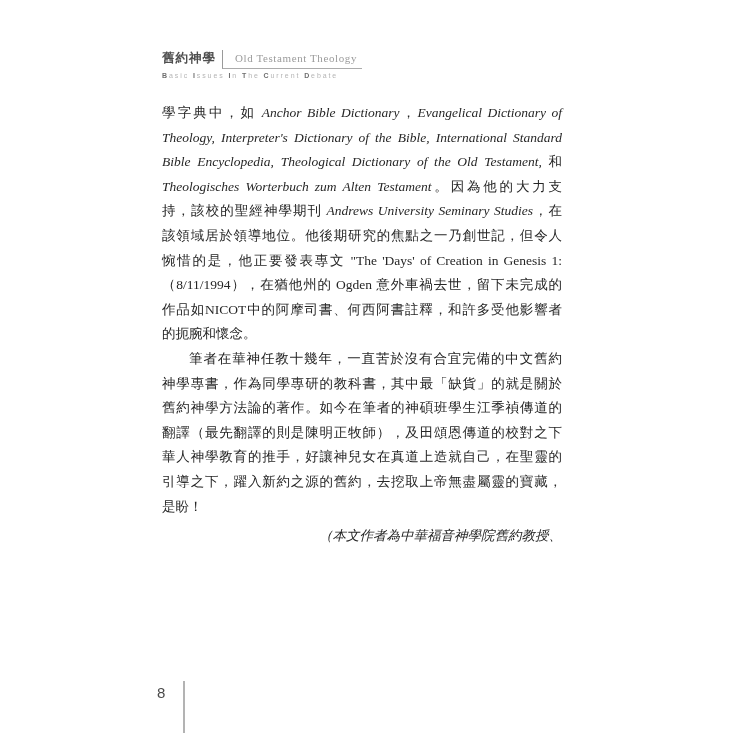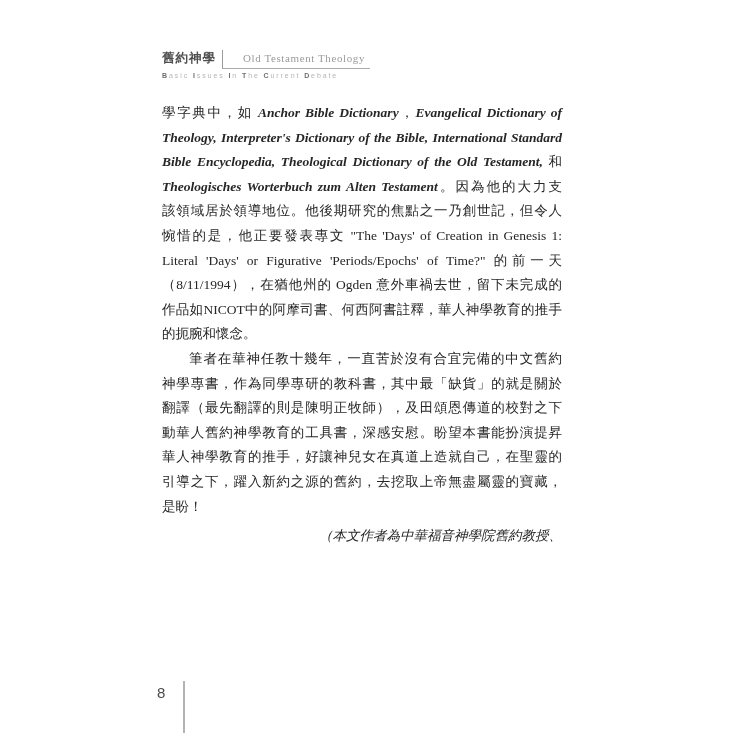--- a/index.html
+++ b/index.html
@@ -16,21 +16,21 @@
   .header-row { display:flex; align-items:baseline; }
   .header-zh {
     font-weight:bold;
     font-size:12.5px;
     letter-spacing:1px;
     color:#4f4f4f;
   }
   .header-en {
     display:inline-block;
     margin-left:6px;
-    padding:2px 5px 4px 20px;
+    padding:2px 5px 4px 12px;
     border-left:1px solid #9a9a9a;
     border-bottom:1px solid #ababab;
     font-size:11px;
     letter-spacing:0.6px;
     color:#9b9b9b;
     white-space:nowrap;
   }
   .header-sub {
     margin-top:3px;
     font-family:"Liberation Sans", sans-serif;
@@ -49,21 +49,21 @@
     font-size:13.5px;
     line-height:24.6px;
     color:#262626;
   }
   .line { text-align:justify; text-align-last:justify; text-justify:auto; }
   .line.a-left  { text-align:center;  text-align-last:left; }
   .line.a-right { text-align-last:right; }
   .line.indent  { text-indent:2em; }
   .line.attr    { font-style:italic; }
   .line.gap     { margin-top:5px; }
-  .it { font-style:italic;font-weight:bold; }
+  .it { font-style:italic; }
 
   
   .page-number {
     position:absolute;
     left:157px; top:684px;
     font-family:"Liberation Sans", sans-serif;
     font-size:15px;
     color:#4a4a4a;
   }
   .footer-rule {
@@ -84,30 +84,30 @@
       <span class="header-en">Old Testament Theology</span>
     </div>
     <div class="header-sub"><span class="cap">B</span><span>a</span><span>s</span><span>i</span><span>c</span><span> </span><span class="cap">I</span><span>s</span><span>s</span><span>u</span><span>e</span><span>s</span><span> </span><span class="cap">I</span><span>n</span><span> </span><span class="cap">T</span><span>h</span><span>e</span><span> </span><span class="cap">C</span><span>u</span><span>r</span><span>r</span><span>e</span><span>n</span><span>t</span><span> </span><span class="cap">D</span><span>e</span><span>b</span><span>a</span><span>t</span><span>e</span></div>
   </div>
 
   <div class="body-text">
       <div class="line"><span>學字典中，如 </span><span class="it">Anchor Bible Dictionary</span><span>，</span><span class="it">Evangelical Dictionary of</span></div>
       <div class="line"><span class="it">Theology, Interpreter's Dictionary of the Bible, International Standard</span></div>
       <div class="line"><span class="it">Bible Encyclopedia, Theological Dictionary of the Old Testament,</span><span> 和</span></div>
       <div class="line"><span class="it">Theologisches Worterbuch zum Alten Testament</span><span>。因為他的大力支</span></div>
+      <div class="line"><span>持，該校的聖經神學期刊 </span><span class="it">Andrews University Seminary Studies</span><span>，在</span></div>
       <div class="line"><span>該領域居於領導地位。他後期研究的焦點之一乃創世記，但令人</span></div>
       <div class="line"><span>惋惜的是，他正要發表專文 "The 'Days' of Creation in Genesis 1:</span></div>
-      <div class="line"><span>Literal 'Days' or Figurative 'Periods/Epochs' of Time?" 的前一天</span></div>
       <div class="line"><span>（8/11/1994），在猶他州的 Ogden 意外車禍去世，留下未完成的</span></div>
-      <div class="line"><span>作品如NICOT中的阿摩司書、何西阿書註釋，華人神學教育的推手</span></div>
+      <div class="line"><span>作品如NICOT中的阿摩司書、何西阿書註釋，和許多受他影響者</span></div>
       <div class="line a-left"><span>的扼腕和懷念。</span></div>
       <div class="line indent"><span>筆者在華神任教十幾年，一直苦於沒有合宜完備的中文舊約</span></div>
       <div class="line"><span>神學專書，作為同學專研的教科書，其中最「缺貨」的就是關於</span></div>
+      <div class="line"><span>舊約神學方法論的著作。如今在筆者的神碩班學生江季禎傳道的</span></div>
       <div class="line"><span>翻譯（最先翻譯的則是陳明正牧師），及田頌恩傳道的校對之下</span></div>
-      <div class="line"><span>動華人舊約神學教育的工具書，深感安慰。盼望本書能扮演提昇</span></div>
       <div class="line"><span>華人神學教育的推手，好讓神兒女在真道上造就自己，在聖靈的</span></div>
       <div class="line"><span>引導之下，躍入新約之源的舊約，去挖取上帝無盡屬靈的寶藏，</span></div>
       <div class="line a-left"><span>是盼！</span></div>
       <div class="line a-right attr gap"><span>（本文作者為中華福音神學院舊約教授、</span></div>
     </div>
 
   <div class="page-number">8</div>
   <div class="footer-rule"></div>
 
 </div>

